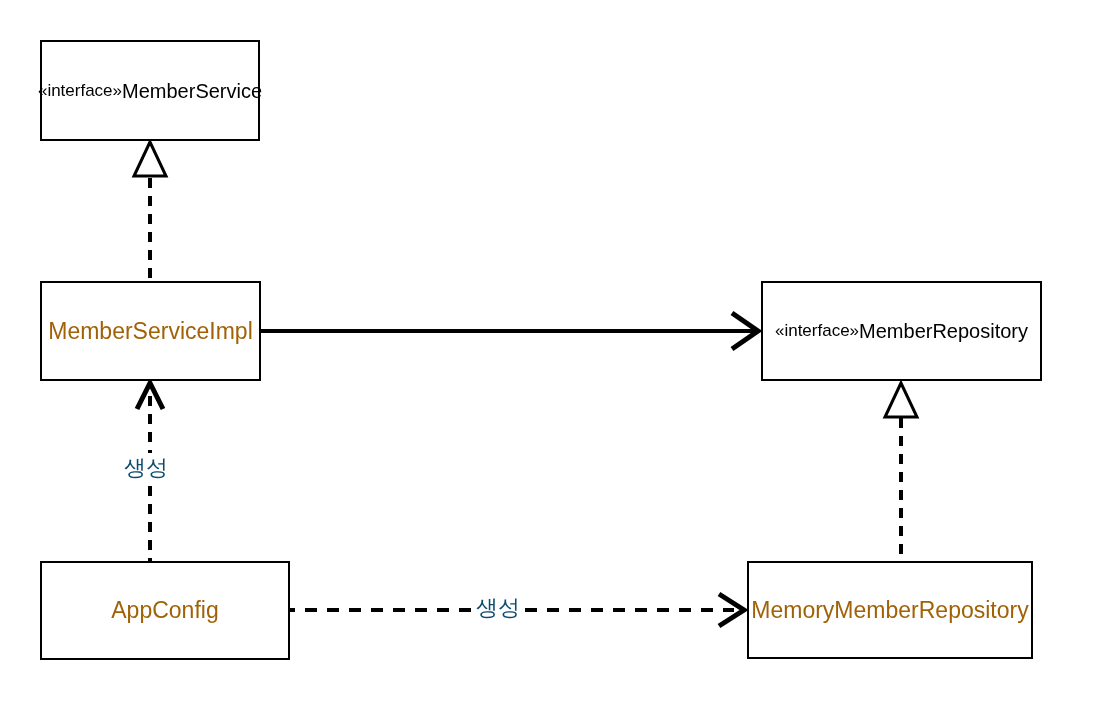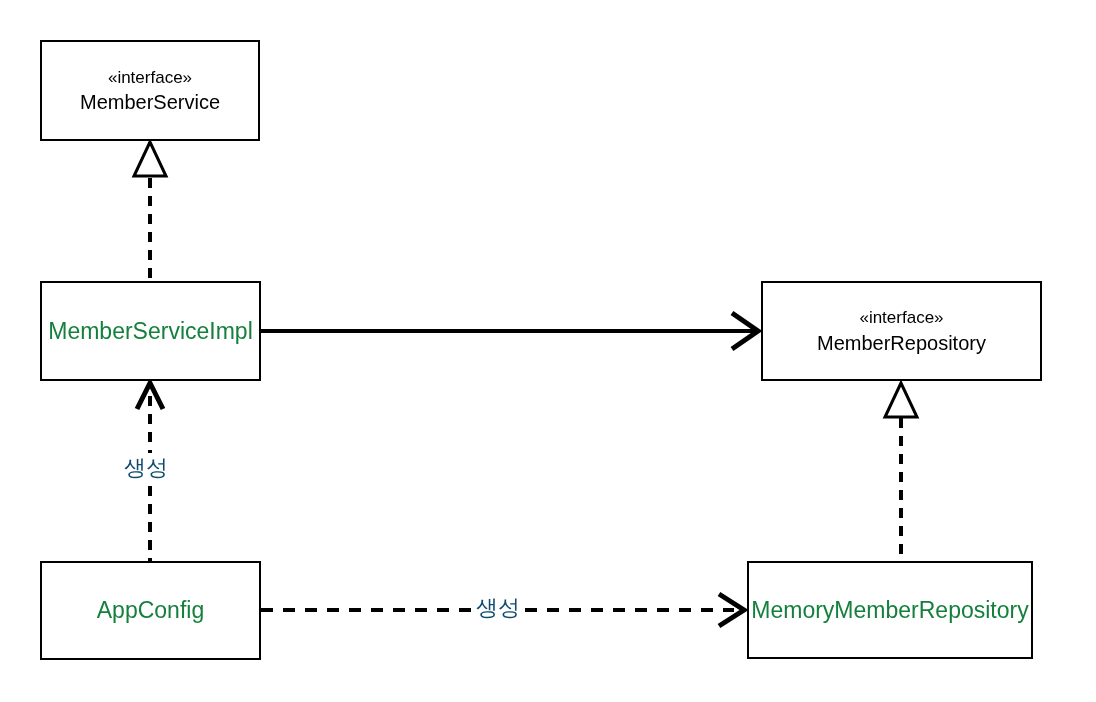--- a/index.html
+++ b/index.html
@@ -21,59 +21,59 @@
     top: 0;
     width: 1096px;
     height: 702px;
   }
   .uml-box {
     position: absolute;
     box-sizing: border-box;
     border: 2px solid #000000;
     background: #ffffff;
     display: flex;
-    flex-direction: column;
+    flex-direction: row;
     align-items: center;
     justify-content: center;
     text-align: center;
     color: #000000;
   }
   .stereotype {
     font-size: 17px;
     line-height: 1.4;
     font-weight: 400;
     color: #000000;
   }
   .iface-name {
     font-size: 20px;
     line-height: 1.3;
     font-weight: 400;
     color: #000000;
   }
   .class-name {
     font-size: 23px;
     font-weight: 400;
-    color: #15803d;
+    color: #a16207;
   }
   .edge-label {
     position: absolute;
     transform: translate(-50%, -50%);
     background: #ffffff;
     padding: 0 3px;
     font-size: 22px;
     font-weight: 400;
     color: #0c4a6e;
     white-space: nowrap;
     text-align: right;
   }
   
   #box-member-service        { left: 40px;  top: 40px;  width: 220px; height: 101px; }
   #box-member-service-impl   { left: 40px;  top: 281px; width: 221px; height: 100px; }
   #box-member-repository     { left: 761px; top: 281px; width: 281px; height: 100px; }
-  #box-app-config            { left: 40px;  top: 561px; width: 221px; height: 99px; text-align: center; }
+  #box-app-config            { left: 40px;  top: 561px; width: 250px; height: 99px; text-align: center; }
   #box-memory-member-repo    { left: 747px; top: 561px; width: 286px; height: 98px; }
   #label-create-impl   { left: 146px; top: 468px; }
   #label-create-memory { left: 498px; top: 608px; }
 </style>
 </head>
 <body>
 
 <div class="stage">
 
   <svg class="edges-layer" width="1096" height="702" viewBox="0 0 1096 702" xmlns="http://www.w3.org/2000/svg">

